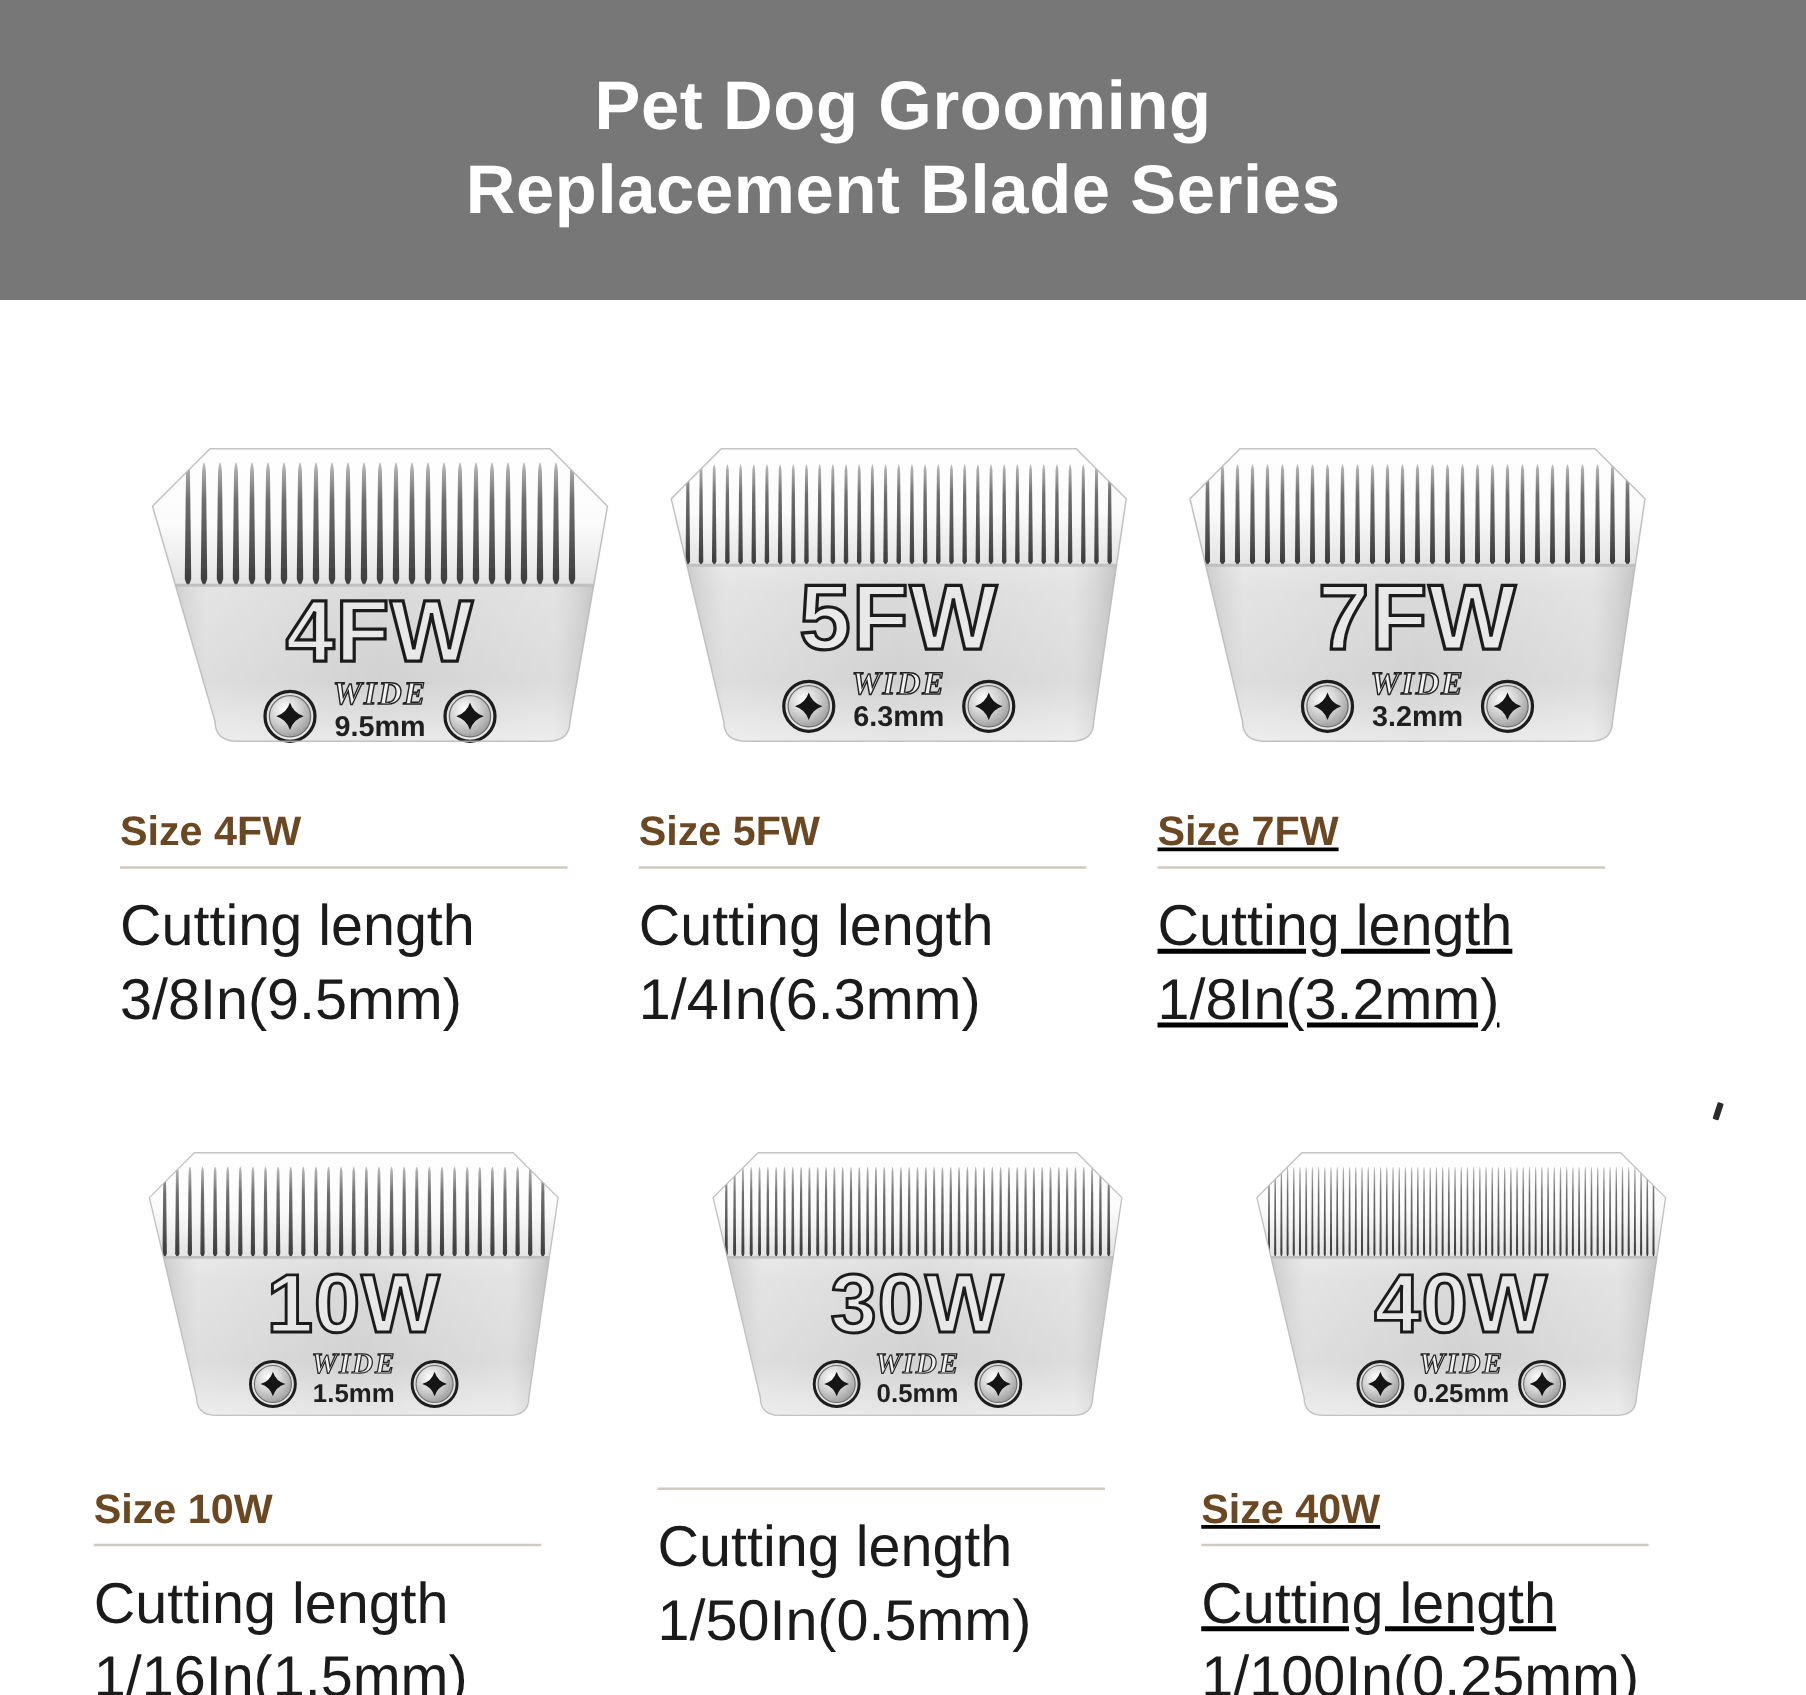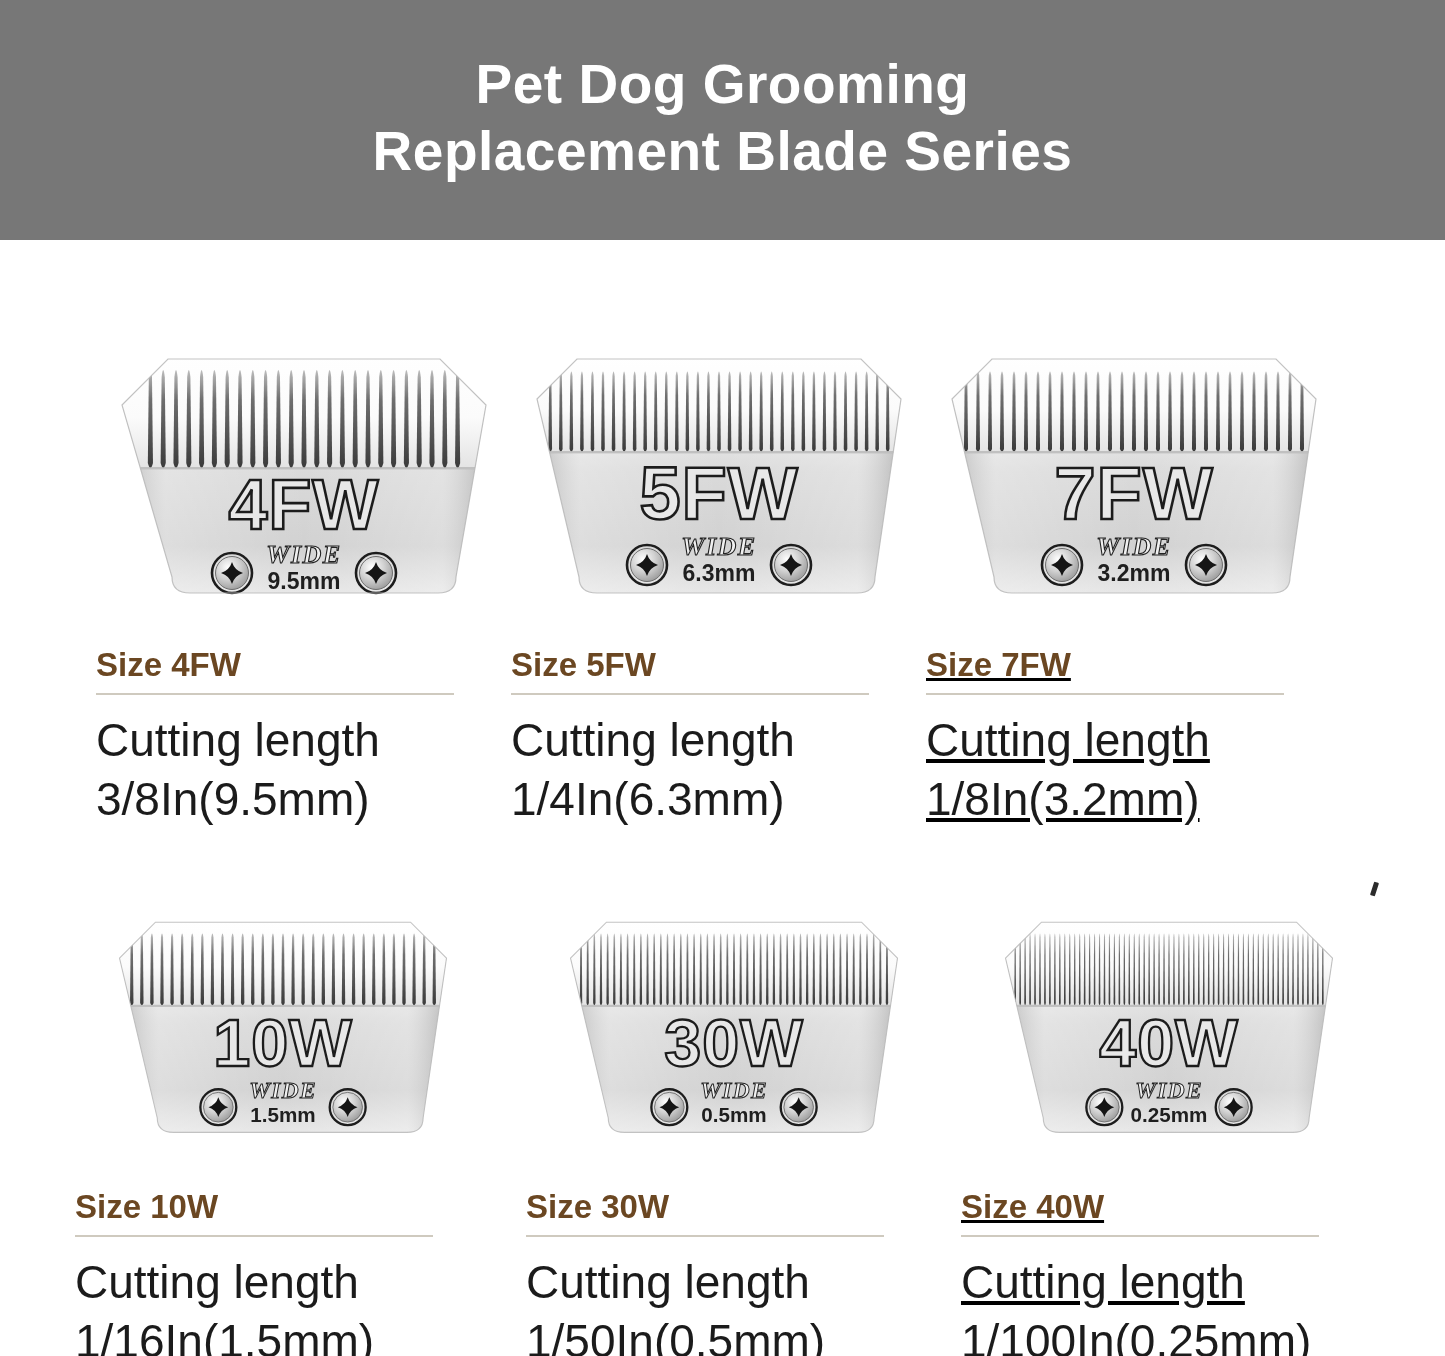--- a/index.html
+++ b/index.html
@@ -634,21 +634,20 @@
             </g>
             <g>
               <circle cx="272" cy="224" r="20" fill="none" stroke="#1d1d1d" stroke-width="2.6"></circle>
               <circle cx="272" cy="224" r="16.5" fill="url(#screw-30w)" stroke="#6e6e6e" stroke-width="1"></circle>
               <path d="M 272 213 Q 274.6 221.4 283 224 Q 274.6 226.6 272 235 Q 269.4 226.6 261 224 Q 269.4 221.4 272 213 Z" fill="#151515"></path>
             </g>
             <path d="M 58 18 L 342 18 L 382 58 L 356 236 Q 356 252 338 252 L 78 252 Q 60 252 60 236 L 18 58 Z" fill="none" stroke="#b9b9b9" stroke-width="1.2" opacity="0.85"></path>
           </svg>
       </div>
       <div class="info">
-        <div class="size-title">Size 30W</div>
         <div class="rule"></div>
         <div class="cut-line">Cutting length</div>
         <div class="cut-line">1/50In(0.5mm)</div>
       </div>
     </div>
 
     <div class="cell cell-3">
       <div class="blade-wrap">
         <svg class="blade-art" width="368" height="256" viewBox="0 0 400 285">
             <defs>

